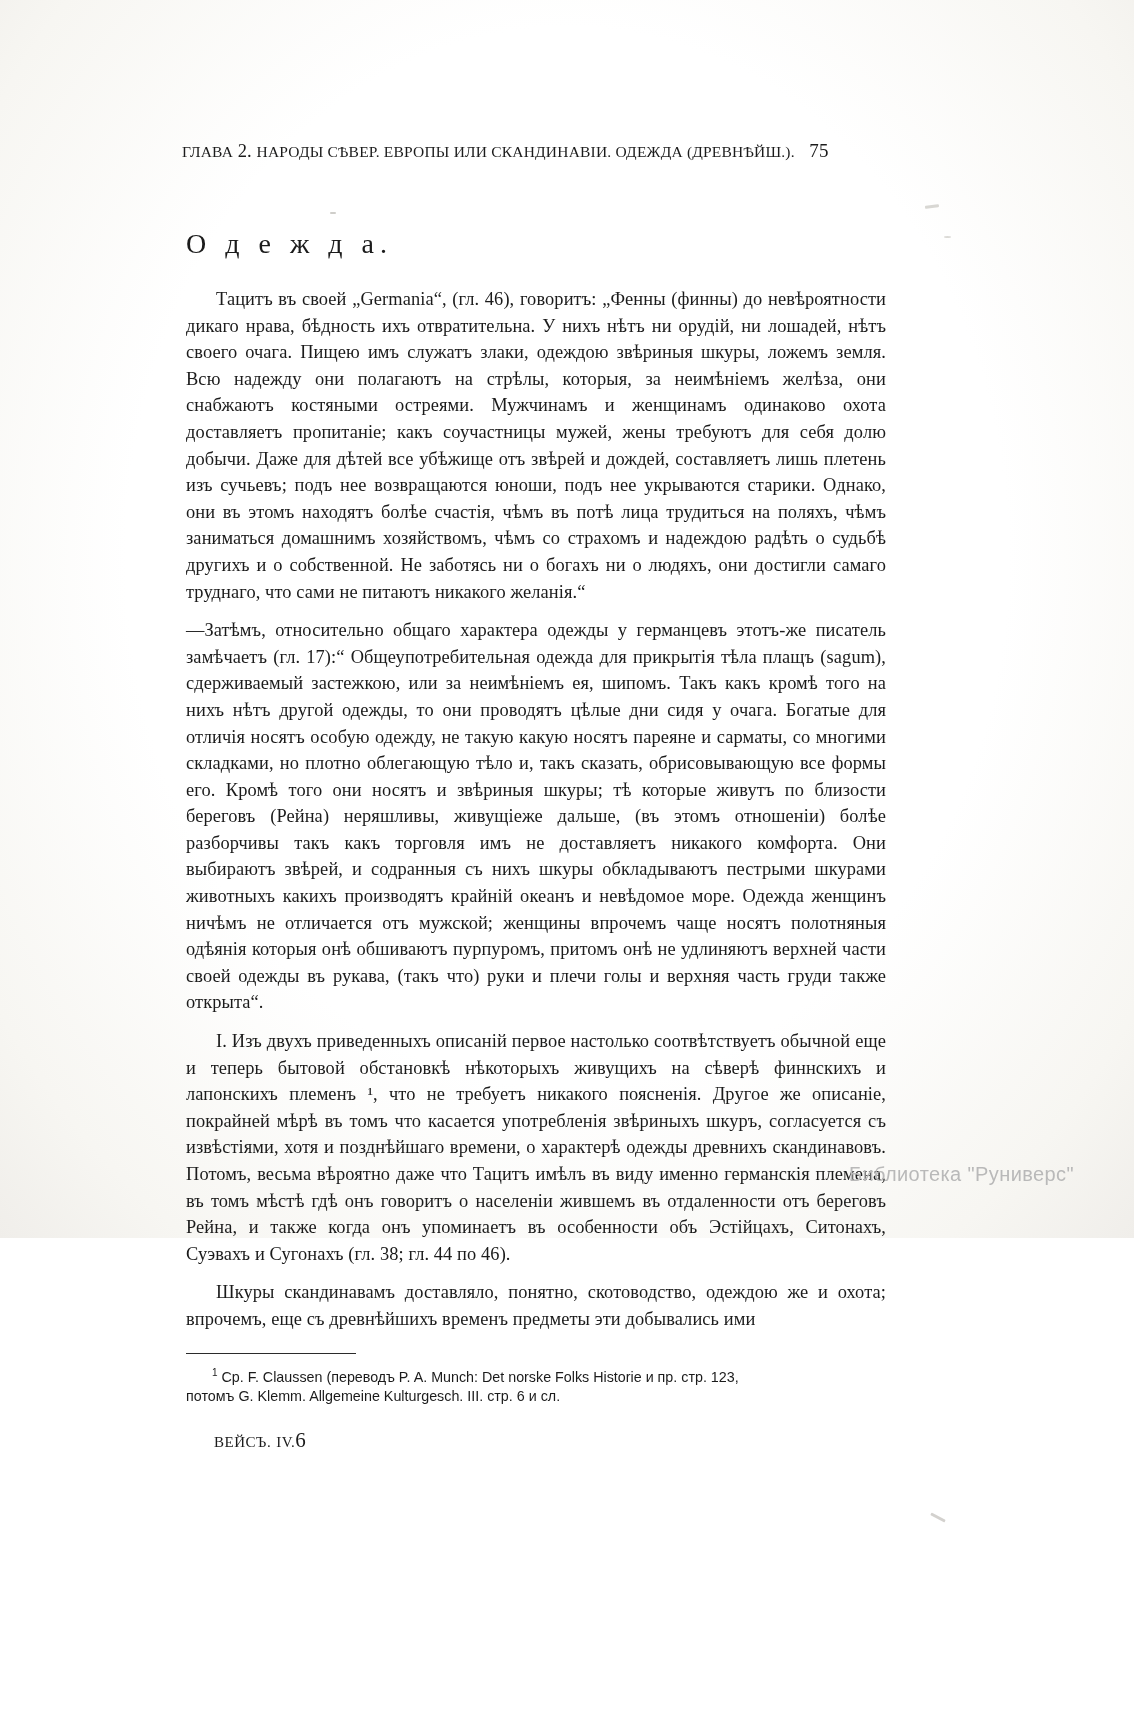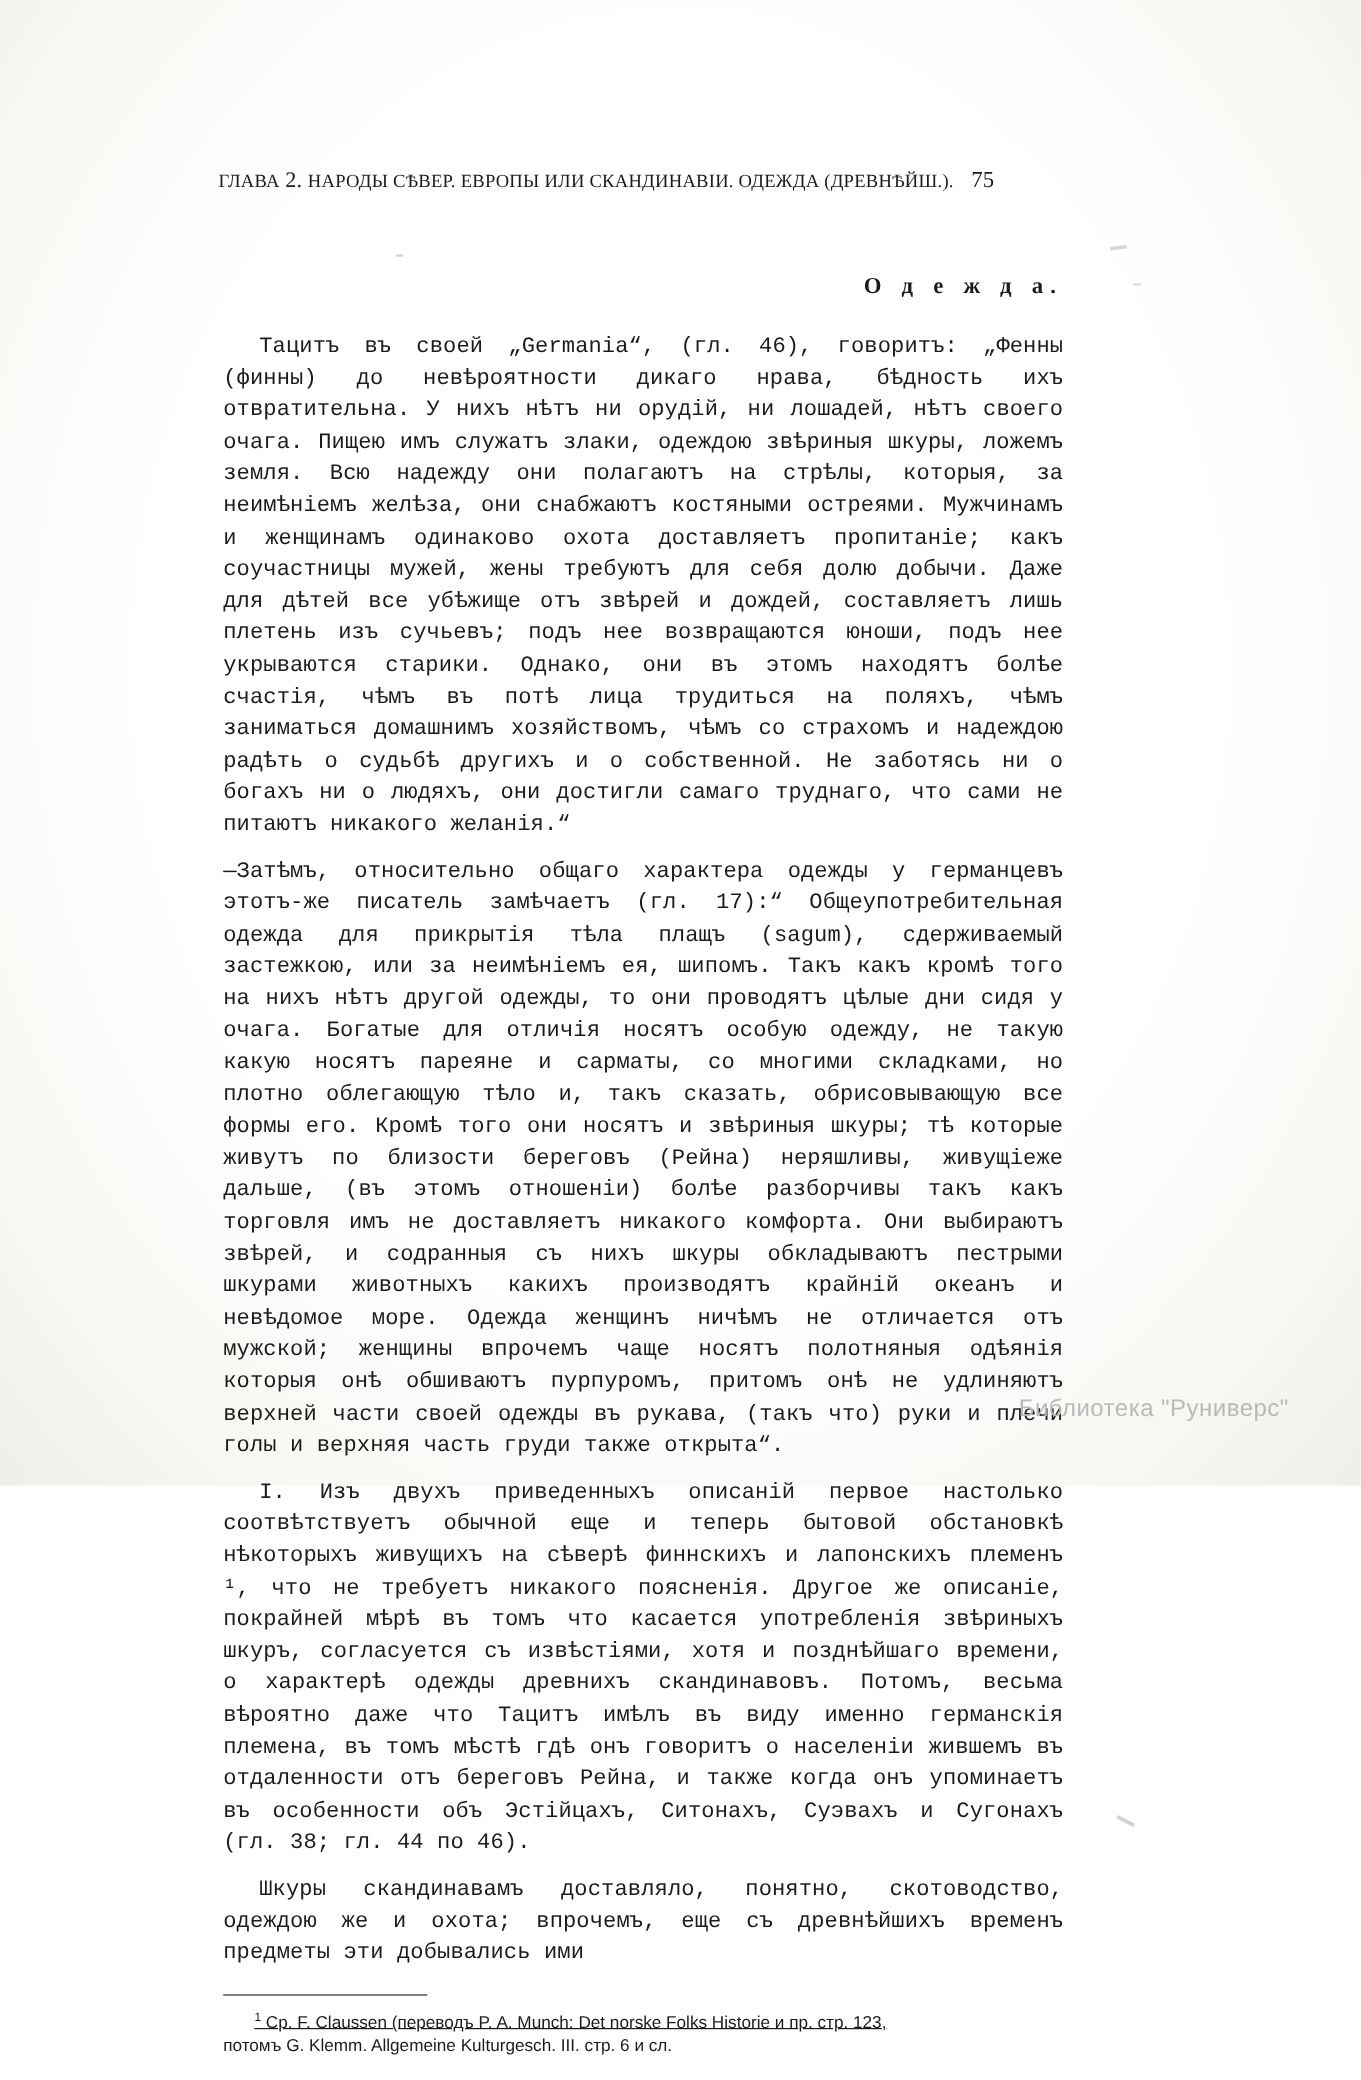--- a/index.html
+++ b/index.html
@@ -47,35 +47,34 @@
     text-transform: uppercase;
   }
   .running-head .cap {
     font-size: 18.5px;
   }
   .running-head .pageno {
     font-size: 19px;
     margin-left: 10px;
   }
   .section-title {
-    text-align: right;
-    font-size: 19px;
-    font-weight: bold;
+    text-align: left;
+    font-size: 28px;
+    font-weight: normal;
     letter-spacing: 6px;
     margin-top: 66px;
     margin-bottom: 26px;
   }
   .body-text p {
     margin: 0;
     font-size: 18.4px;
     line-height: 26.6px;
     text-align: justify;
     text-justify: inter-word;
     letter-spacing: 0.1px;
-    font-family: Liberation Mono, monospace;
   }
   .body-text p + p {
     margin-top: 12px;
   }
   .indent {
     text-indent: 30px;
   }
   .footnote-rule {
     width: 170px;
     height: 1px;
@@ -85,21 +84,20 @@
   }
   .footnote {
     font-family: "Liberation Sans", sans-serif;
     font-size: 14.3px;
     line-height: 20px;
     text-align: justify;
   }
   .footnote .fn-indent {
     text-indent: 26px;
     display: block;
-    text-decoration: underline;
   }
   .footnote sup {
     font-size: 10px;
   }
   .footer-row {
     margin-top: 22px;
     display: flex;
     justify-content: flex-start;
     align-items: baseline;
   }

